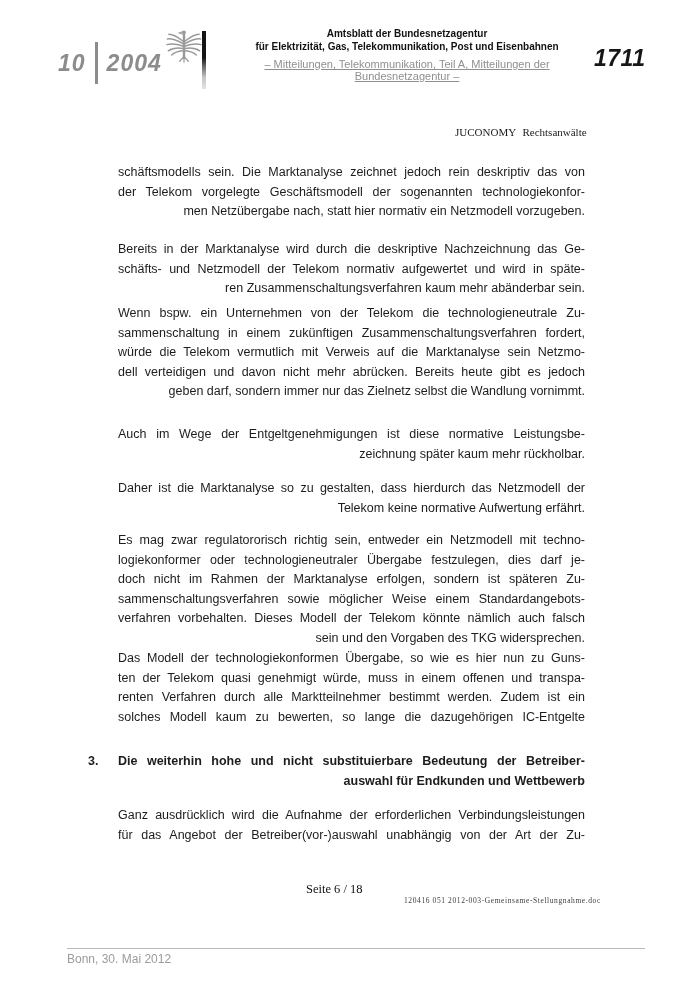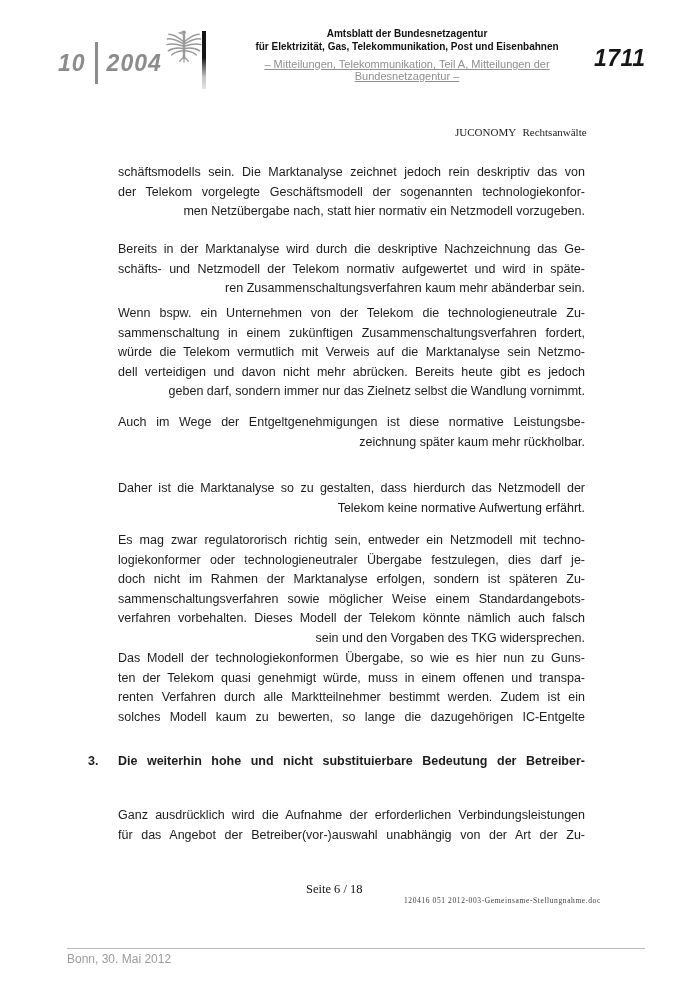--- a/index.html
+++ b/index.html
@@ -18,21 +18,21 @@
   .hdr-sub{font-size:11px;color:#8f8f8f;margin-top:5px;text-decoration:underline;}
   .pageno{position:absolute;left:594px;top:45px;font-weight:bold;font-style:italic;
           font-size:23px;color:#161616;letter-spacing:.5px;}
   .firm{position:absolute;left:455px;top:126px;font-family:"Liberation Serif",serif;
         font-size:11px;color:#1a1a1a;word-spacing:4px;}
 
   
   .para{position:absolute;left:118px;width:467px;font-size:12.5px;color:#1c1c1c;}
   .ln{height:19.5px;line-height:19.5px;overflow:hidden;text-align:right;}
   .jl{text-align:justify;text-align-last:justify;}
-  .p1{top:163px}.p2{top:240px}.p3{top:304px}.p4{top:413px}.p5{top:479px}
+  .p1{top:163px}.p2{top:240px}.p3{top:304px}.p4{top:425px}.p5{top:479px}
   .p6{top:531px}.p7{top:649px}.h3{top:752px}.p8{top:806px}
   .h3 .ln{font-weight:bold;}
   .h3num{position:absolute;left:88px;top:752px;font-weight:bold;font-size:12.5px;line-height:19.5px;color:#1c1c1c;}
 
   
   .seite{position:absolute;left:306px;top:882px;font-family:"Liberation Serif",serif;font-size:12.5px;color:#111;}
   .docname{position:absolute;left:404px;top:896px;font-family:"Liberation Serif",serif;
            font-size:7.5px;letter-spacing:.6px;color:#3c3c3c;white-space:nowrap;}
   .btm-rule{position:absolute;left:67px;top:948px;width:578px;height:1px;background:#bbb;}
   .place-date{position:absolute;left:67px;top:952px;font-size:12px;color:#9b9b9b;}
@@ -119,20 +119,21 @@
   <div class="para p7">
     <div class="ln jl">Das Modell der technologiekonformen Übergabe, so wie es hier nun zu Guns-</div>
     <div class="ln jl">ten der Telekom quasi genehmigt würde, muss in einem offenen und transpa-</div>
     <div class="ln jl">renten Verfahren durch alle Marktteilnehmer bestimmt werden. Zudem ist ein</div>
     <div class="ln jl">solches Modell kaum zu bewerten, so lange die dazugehörigen IC-Entgelte</div>
   </div>
 
   <div class="h3num">3.</div>
   <div class="para h3">
     <div class="ln jl">Die weiterhin hohe und nicht substituierbare Bedeutung der Betreiber-</div>
+    <div class="ln">auswahl für Endkunden und Wettbewerb</div>
   </div>
 
   <div class="para p8">
     <div class="ln jl">Ganz ausdrücklich wird die Aufnahme der erforderlichen Verbindungsleistungen</div>
     <div class="ln jl">für das Angebot der Betreiber(vor-)auswahl unabhängig von der Art der Zu-</div>
   </div>
 
   <div class="seite">Seite 6 / 18</div>
   <div class="docname">120416 051 2012-003-Gemeinsame-Stellungnahme.doc</div>
   <div class="btm-rule"></div>

